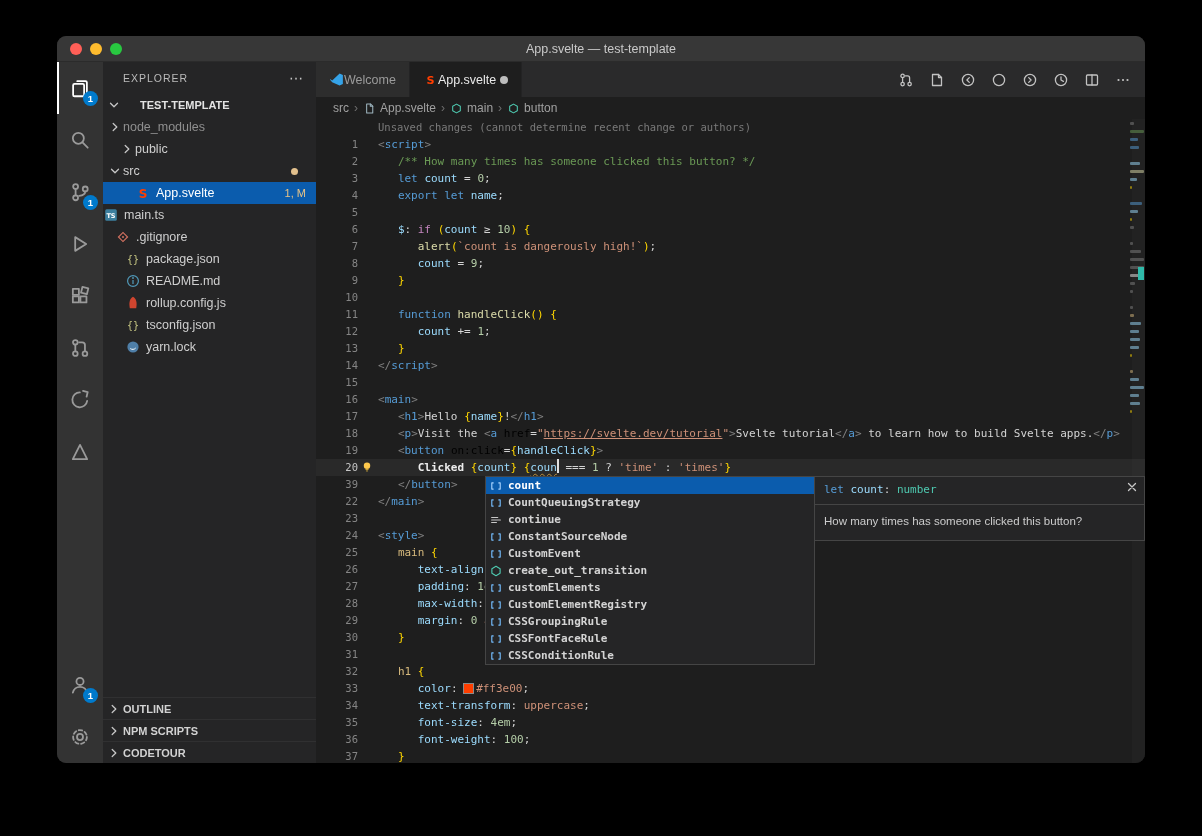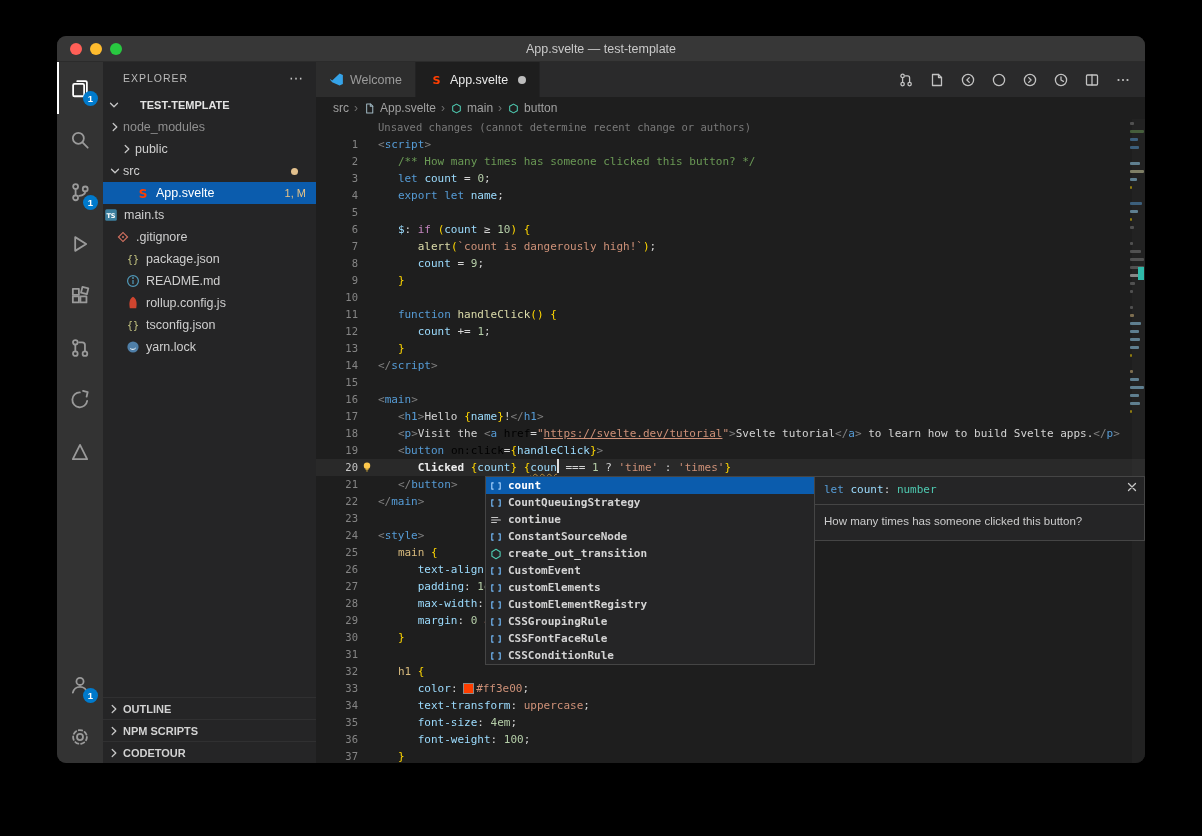--- a/index.html
+++ b/index.html
@@ -41,21 +41,21 @@
   .mod-dot { position:absolute; right:18px; width:7px; height:7px; border-radius:50%; background:#e2c08d; }
   .spacer { flex:1; }
   .sections { flex:0 0 auto; }
   .section { height:22px; display:flex; align-items:center; gap:1px; font-weight:700; font-size:11px;
              color:#d2d2d2; padding-left:3px; border-top:1px solid #303031; }
   .section svg { width:16px; height:16px; color:#c5c5c5; }
   
   .editor-col { flex:1; display:flex; flex-direction:column; min-width:0; background:#1e1e1e; }
   .tabbar { flex:0 0 35px; background:#2a2a2b; display:flex; justify-content:space-between; }
   .tabs { display:flex; }
-  .tab { display:flex; align-items:center; gap:6px; padding:0 13px; font-size:12.5px; background:#2d2d2d;
+  .tab { display:flex; align-items:center; padding:0 13px; font-size:12.5px; background:#2d2d2d;
          color:#9b9b9b; border-right:1px solid #232324; }
   .tab.active { background:#1e1e1e; color:#e9e9e9; }
   .tab svg { width:15px; height:15px; }
   .tab-mod { width:8px; height:8px; border-radius:50%; background:#bdbdbd; margin-left:4px; }
   .editor-actions { display:flex; align-items:center; gap:15px; padding-right:14px; color:#c2c2c2; }
   .editor-actions svg { width:16px; height:16px; }
   .breadcrumbs { flex:0 0 22px; display:flex; align-items:center; font-size:12px; color:#a0a0a0; padding-left:17px; gap:3px; }
   .crumb { display:flex; align-items:center; gap:4px; }
   .crumb-sep { color:#6e6e6e; margin:0 2px; }
   .crumb svg { width:13px; height:13px; }
@@ -488,21 +488,21 @@
               <div class="code-row"><span class="ln">15</span><span class="decor"></span><span class="code-text"></span></div>
               <div class="code-row"><span class="ln">16</span><span class="decor"></span><span class="code-text"><span class="tk-ab">&lt;</span><span class="tk-tag">main</span><span class="tk-ab">&gt;</span></span></div>
               <div class="code-row"><span class="ln">17</span><span class="decor"></span><span class="code-text"><span class="tk-ws">   </span><span class="tk-ab">&lt;</span><span class="tk-tag">h1</span><span class="tk-ab">&gt;</span><span class="tk-txt">Hello </span><span class="tk-br">{</span><span class="tk-var">name</span><span class="tk-br">}</span><span class="tk-txt">!</span><span class="tk-ab">&lt;/</span><span class="tk-tag">h1</span><span class="tk-ab">&gt;</span></span></div>
               <div class="code-row"><span class="ln">18</span><span class="decor"></span><span class="code-text"><span class="tk-ws">   </span><span class="tk-ab">&lt;</span><span class="tk-tag">p</span><span class="tk-ab">&gt;</span><span class="tk-txt">Visit the </span><span class="tk-ab">&lt;</span><span class="tk-tag">a</span><span class="tk-ws"> </span><span class="tk-attr">href</span><span class="tk-pun">=</span><span class="tk-str">"</span><span class="tk-strlink">https://svelte.dev/tutorial</span><span class="tk-str">"</span><span class="tk-ab">&gt;</span><span class="tk-txt">Svelte tutorial</span><span class="tk-ab">&lt;/</span><span class="tk-tag">a</span><span class="tk-ab">&gt;</span><span class="tk-txt"> to learn how to build Svelte apps.</span><span class="tk-ab">&lt;/</span><span class="tk-tag">p</span><span class="tk-ab">&gt;</span></span></div>
               <div class="code-row"><span class="ln">19</span><span class="decor"></span><span class="code-text"><span class="tk-ws">   </span><span class="tk-ab">&lt;</span><span class="tk-tag">button</span><span class="tk-ws"> </span><span class="tk-attr">on:click</span><span class="tk-pun">=</span><span class="tk-br">{</span><span class="tk-var">handleClick</span><span class="tk-br">}</span><span class="tk-ab">&gt;</span></span></div>
               <div class="code-row current"><span class="ln">20</span><span class="decor"><svg viewBox="0 0 16 16">
                     <circle cx="8" cy="6.6" r="3.7" fill="#fec84c"></circle>
                     <rect x="6.3" y="10" width="3.4" height="1.4" fill="#caa43b"></rect>
                     <rect x="6.8" y="12" width="2.4" height="1" fill="#caa43b"></rect>
                   </svg></span><span class="code-text"><span class="tk-ws">      </span><span class="tk-em">Clicked </span><span class="tk-br">{</span><span class="tk-var">count</span><span class="tk-br">}</span><span class="tk-ws"> </span><span class="tk-br">{</span><span class="tk-sq">coun</span><span class="cursor"></span><span class="tk-ws"> </span><span class="tk-pun">===</span><span class="tk-ws"> </span><span class="tk-num">1</span><span class="tk-pun"> ? </span><span class="tk-str">'time'</span><span class="tk-pun"> : </span><span class="tk-str">'times'</span><span class="tk-br">}</span></span></div>
-              <div class="code-row"><span class="ln">21</span><span class="decor"></span><span class="code-text"><span class="tk-ws">   </span><span class="tk-ab">&lt;/</span><span class="tk-tag">button</span><span class="tk-ab">&gt;</span></span></div>
+              <div class="code-row"><span class="ln">39</span><span class="decor"></span><span class="code-text"><span class="tk-ws">   </span><span class="tk-ab">&lt;/</span><span class="tk-tag">button</span><span class="tk-ab">&gt;</span></span></div>
               <div class="code-row"><span class="ln">22</span><span class="decor"></span><span class="code-text"><span class="tk-ab">&lt;/</span><span class="tk-tag">main</span><span class="tk-ab">&gt;</span></span></div>
               <div class="code-row"><span class="ln">23</span><span class="decor"></span><span class="code-text"></span></div>
               <div class="code-row"><span class="ln">24</span><span class="decor"></span><span class="code-text"><span class="tk-ab">&lt;</span><span class="tk-tag">style</span><span class="tk-ab">&gt;</span></span></div>
               <div class="code-row"><span class="ln">25</span><span class="decor"></span><span class="code-text"><span class="tk-ws">   </span><span class="tk-sel">main</span><span class="tk-ws"> </span><span class="tk-br">{</span></span></div>
               <div class="code-row"><span class="ln">26</span><span class="decor"></span><span class="code-text"><span class="tk-ws">      </span><span class="tk-prop">text-align</span><span class="tk-pun">: </span><span class="tk-val">center</span><span class="tk-pun">;</span></span></div>
               <div class="code-row"><span class="ln">27</span><span class="decor"></span><span class="code-text"><span class="tk-ws">      </span><span class="tk-prop">padding</span><span class="tk-pun">: </span><span class="tk-num">1em</span><span class="tk-pun">;</span></span></div>
               <div class="code-row"><span class="ln">28</span><span class="decor"></span><span class="code-text"><span class="tk-ws">      </span><span class="tk-prop">max-width</span><span class="tk-pun">: </span><span class="tk-num">240px</span><span class="tk-pun">;</span></span></div>
               <div class="code-row"><span class="ln">29</span><span class="decor"></span><span class="code-text"><span class="tk-ws">      </span><span class="tk-prop">margin</span><span class="tk-pun">: </span><span class="tk-num">0</span><span class="tk-ws"> </span><span class="tk-val">auto</span><span class="tk-pun">;</span></span></div>
               <div class="code-row"><span class="ln">30</span><span class="decor"></span><span class="code-text"><span class="tk-ws">   </span><span class="tk-br">}</span></span></div>
               <div class="code-row"><span class="ln">31</span><span class="decor"></span><span class="code-text"></span></div>
@@ -582,34 +582,34 @@
               </div>
               <div class="suggest-row">
                 <span class="k-variable" style="width: 14px; height: 14px;">
                   <svg viewBox="0 0 16 16" style="display:block;width:100%;height:100%">
                     <path d="M4.8 4.5 H3.2 V11.5 H4.8 M11.2 4.5 H12.8 V11.5 H11.2" stroke="currentColor" fill="none" stroke-width="1.3" stroke-linecap="round" stroke-linejoin="round"></path>
                   </svg>
                 </span>
                 <span class="suggest-label">ConstantSourceNode</span>
               </div>
               <div class="suggest-row">
+                <span class="k-variable" style="width: 14px; height: 14px;">
+                  <svg viewBox="0 0 16 16" style="display:block;width:100%;height:100%">
+                    <path d="M4.8 4.5 H3.2 V11.5 H4.8 M11.2 4.5 H12.8 V11.5 H11.2" stroke="currentColor" fill="none" stroke-width="1.3" stroke-linecap="round" stroke-linejoin="round"></path>
+                  </svg>
+                </span>
+                <span class="suggest-label">CustomEvent</span>
+              </div>
+              <div class="suggest-row">
                 <span class="k-function" style="width: 14px; height: 14px;">
                   <svg viewBox="0 0 16 16" style="display:block;width:100%;height:100%">
                     <path d="M8 2.6 L12.7 5.3 V10.7 L8 13.4 L3.3 10.7 V5.3 Z" stroke="currentColor" fill="none" stroke-width="1.3" stroke-linecap="round" stroke-linejoin="round"></path>
                   </svg>
                 </span>
                 <span class="suggest-label">create_out_transition</span>
-              </div>
-              <div class="suggest-row">
-                <span class="k-variable" style="width: 14px; height: 14px;">
-                  <svg viewBox="0 0 16 16" style="display:block;width:100%;height:100%">
-                    <path d="M4.8 4.5 H3.2 V11.5 H4.8 M11.2 4.5 H12.8 V11.5 H11.2" stroke="currentColor" fill="none" stroke-width="1.3" stroke-linecap="round" stroke-linejoin="round"></path>
-                  </svg>
-                </span>
-                <span class="suggest-label">CustomEvent</span>
               </div>
               <div class="suggest-row">
                 <span class="k-variable" style="width: 14px; height: 14px;">
                   <svg viewBox="0 0 16 16" style="display:block;width:100%;height:100%">
                     <path d="M4.8 4.5 H3.2 V11.5 H4.8 M11.2 4.5 H12.8 V11.5 H11.2" stroke="currentColor" fill="none" stroke-width="1.3" stroke-linecap="round" stroke-linejoin="round"></path>
                   </svg>
                 </span>
                 <span class="suggest-label">customElements</span>
               </div>
               <div class="suggest-row">

